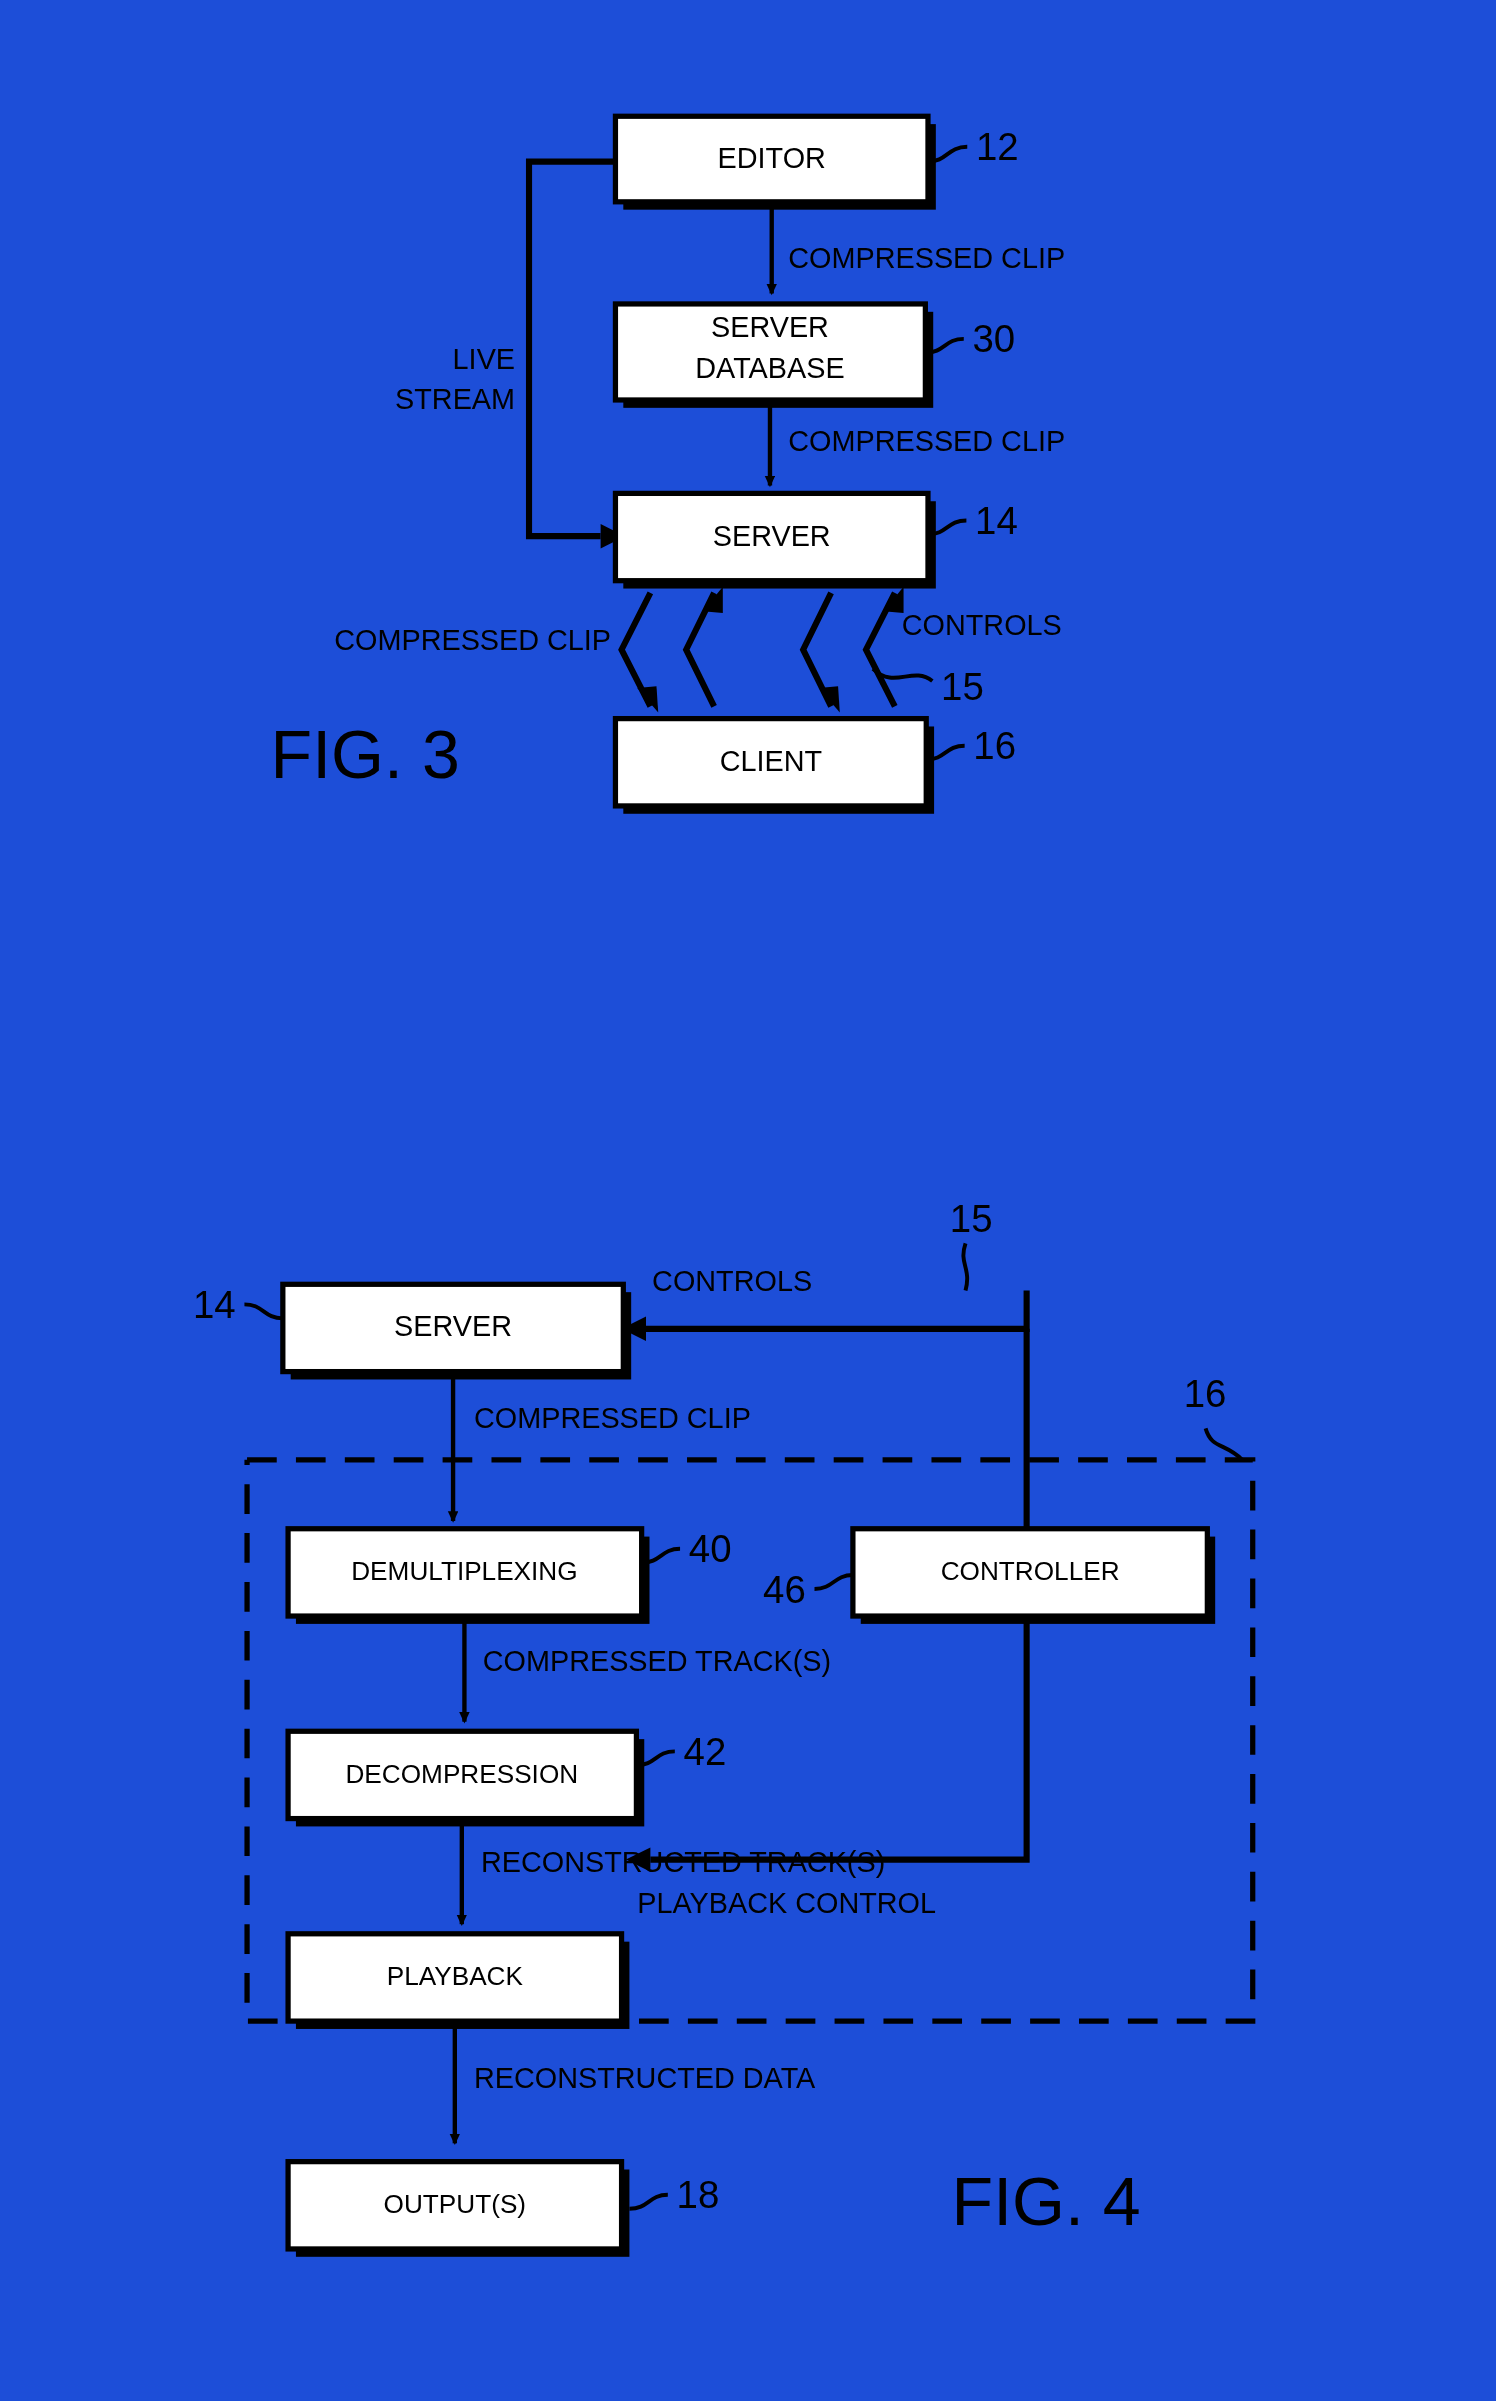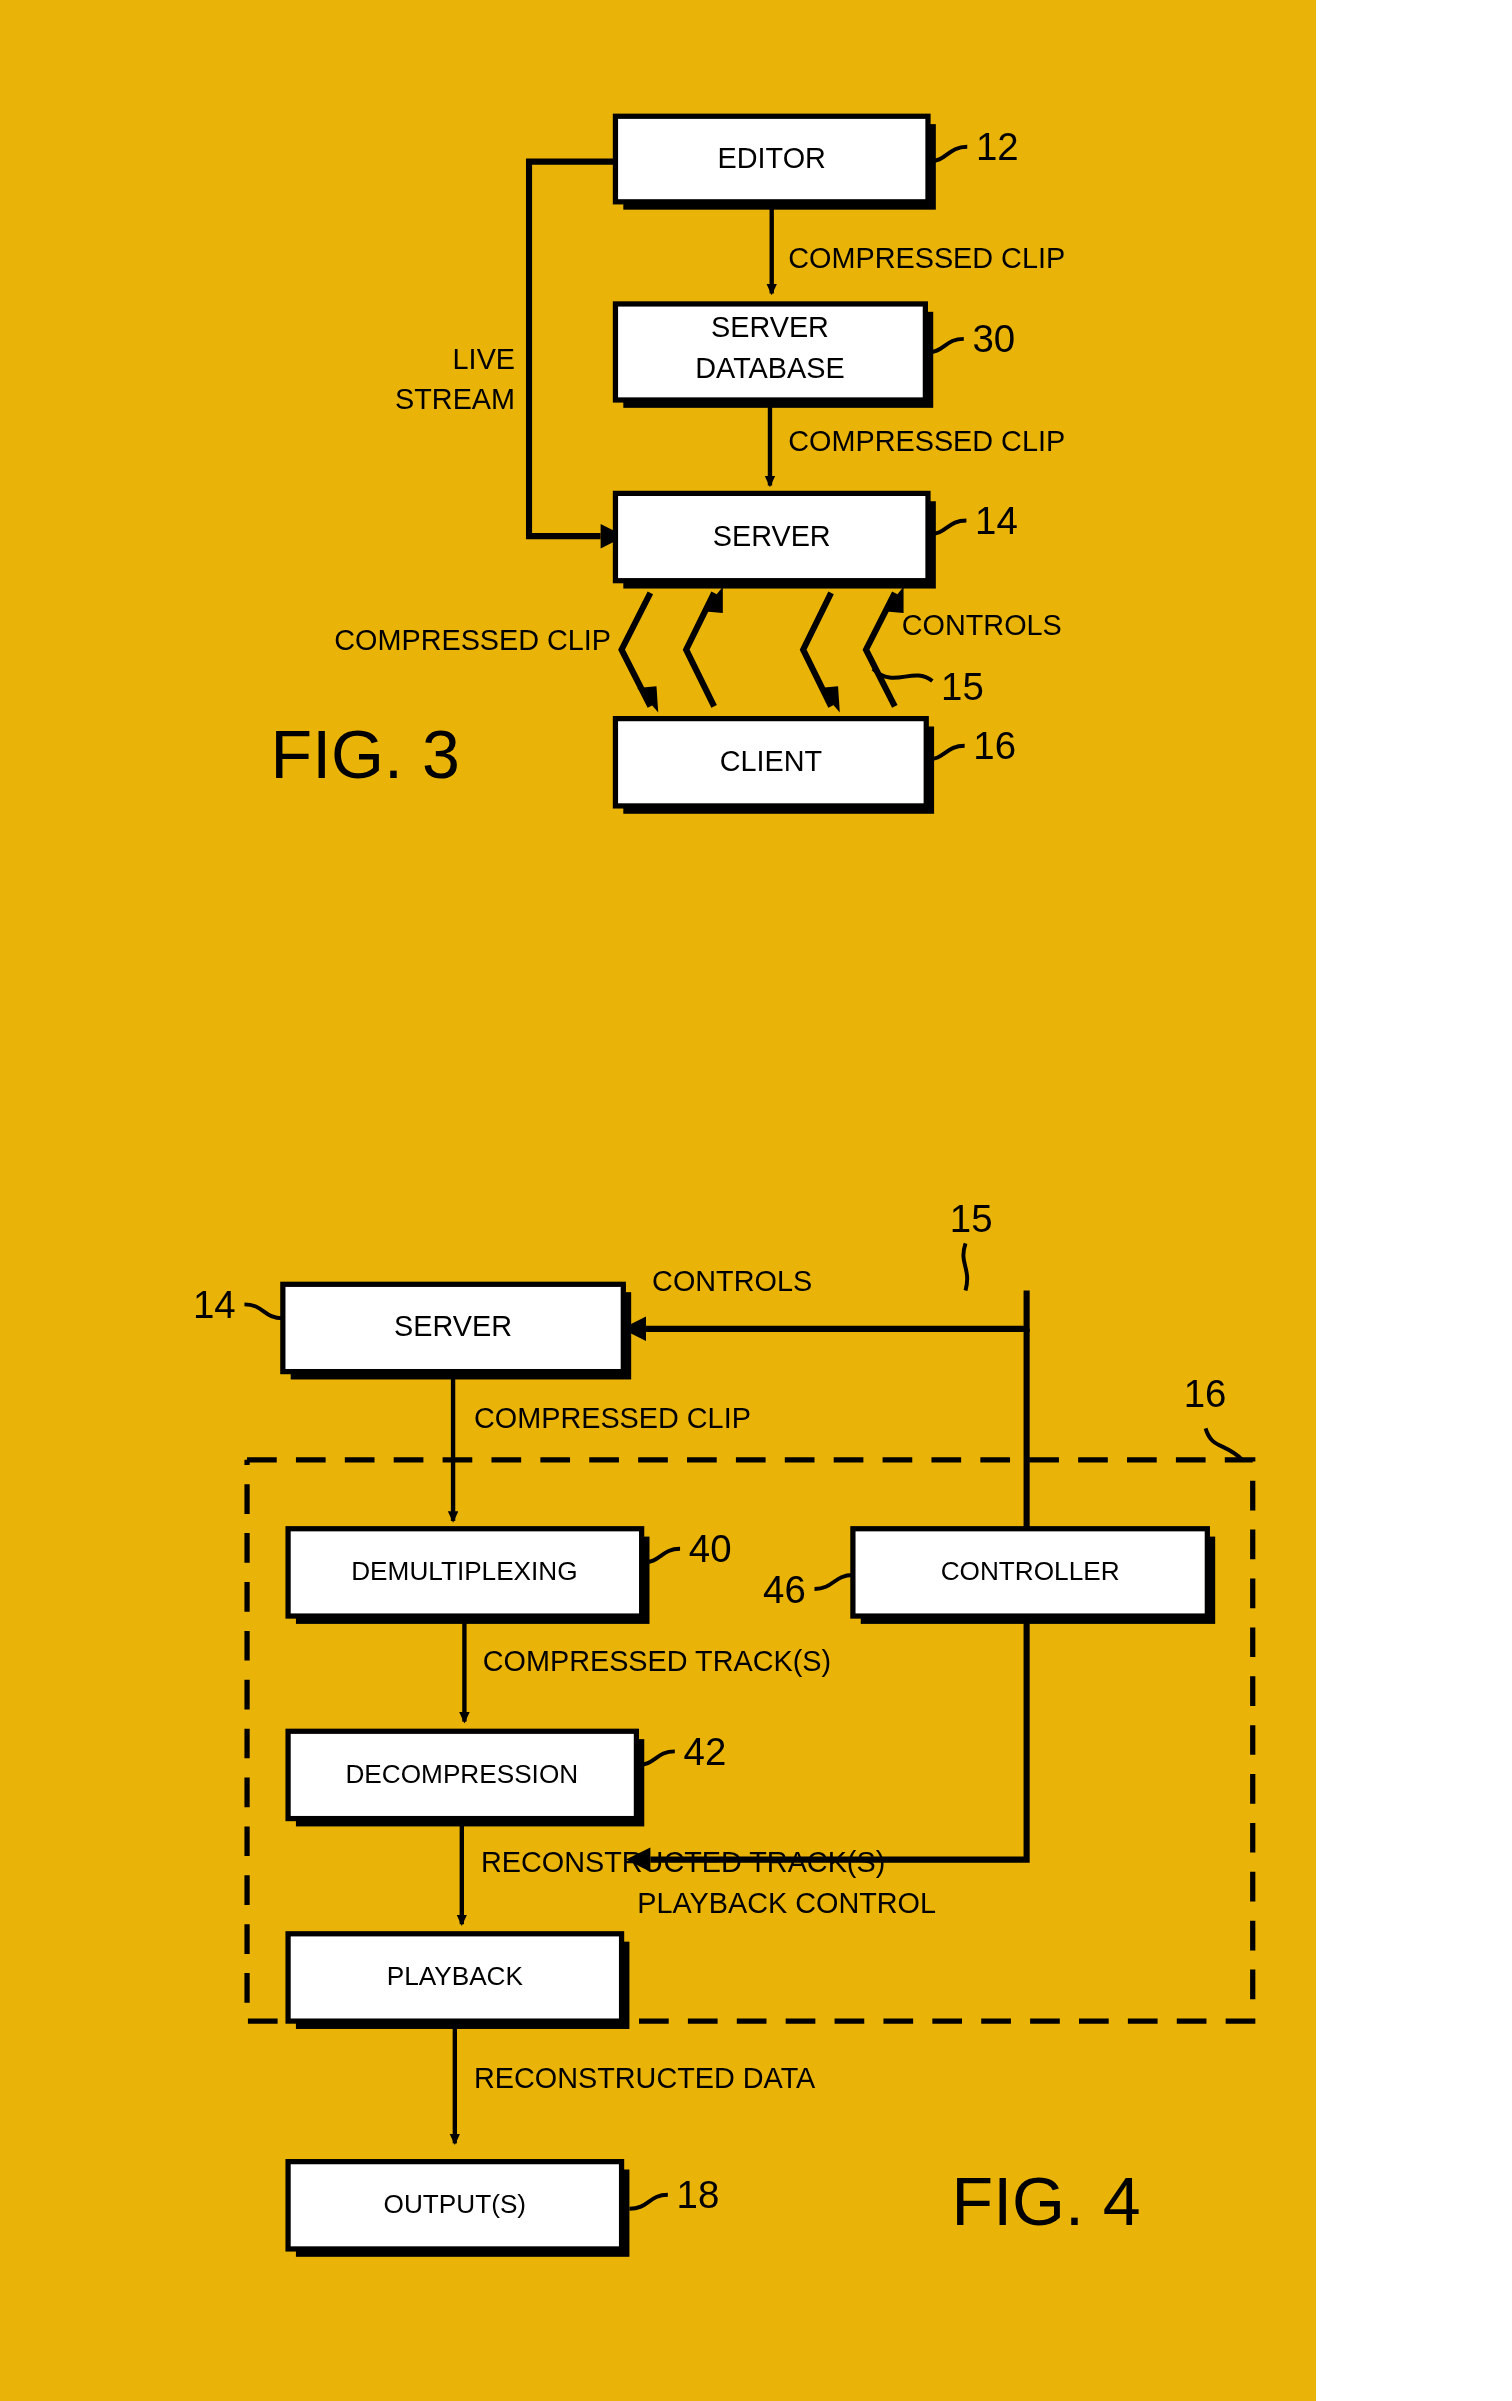--- a/index.html
+++ b/index.html
@@ -8,23 +8,23 @@
     background: #ffffff;
   }
   body {
     width: 1512px;
     height: 2401px;
     font-family: "Liberation Sans", sans-serif;
     overflow: hidden;
   }
   #diagram-root {
     position: relative;
-    width: 1316px;
+    width: 1496px;
     height: 2401px;
-    background: #eab308;
+    background: #1d4ed8;
   }
   svg#patent-svg {
     position: absolute;
     top: 0;
     left: 0;
     width: 1512px;
     height: 2401px;
     display: block;
   }
   .box-rect {

